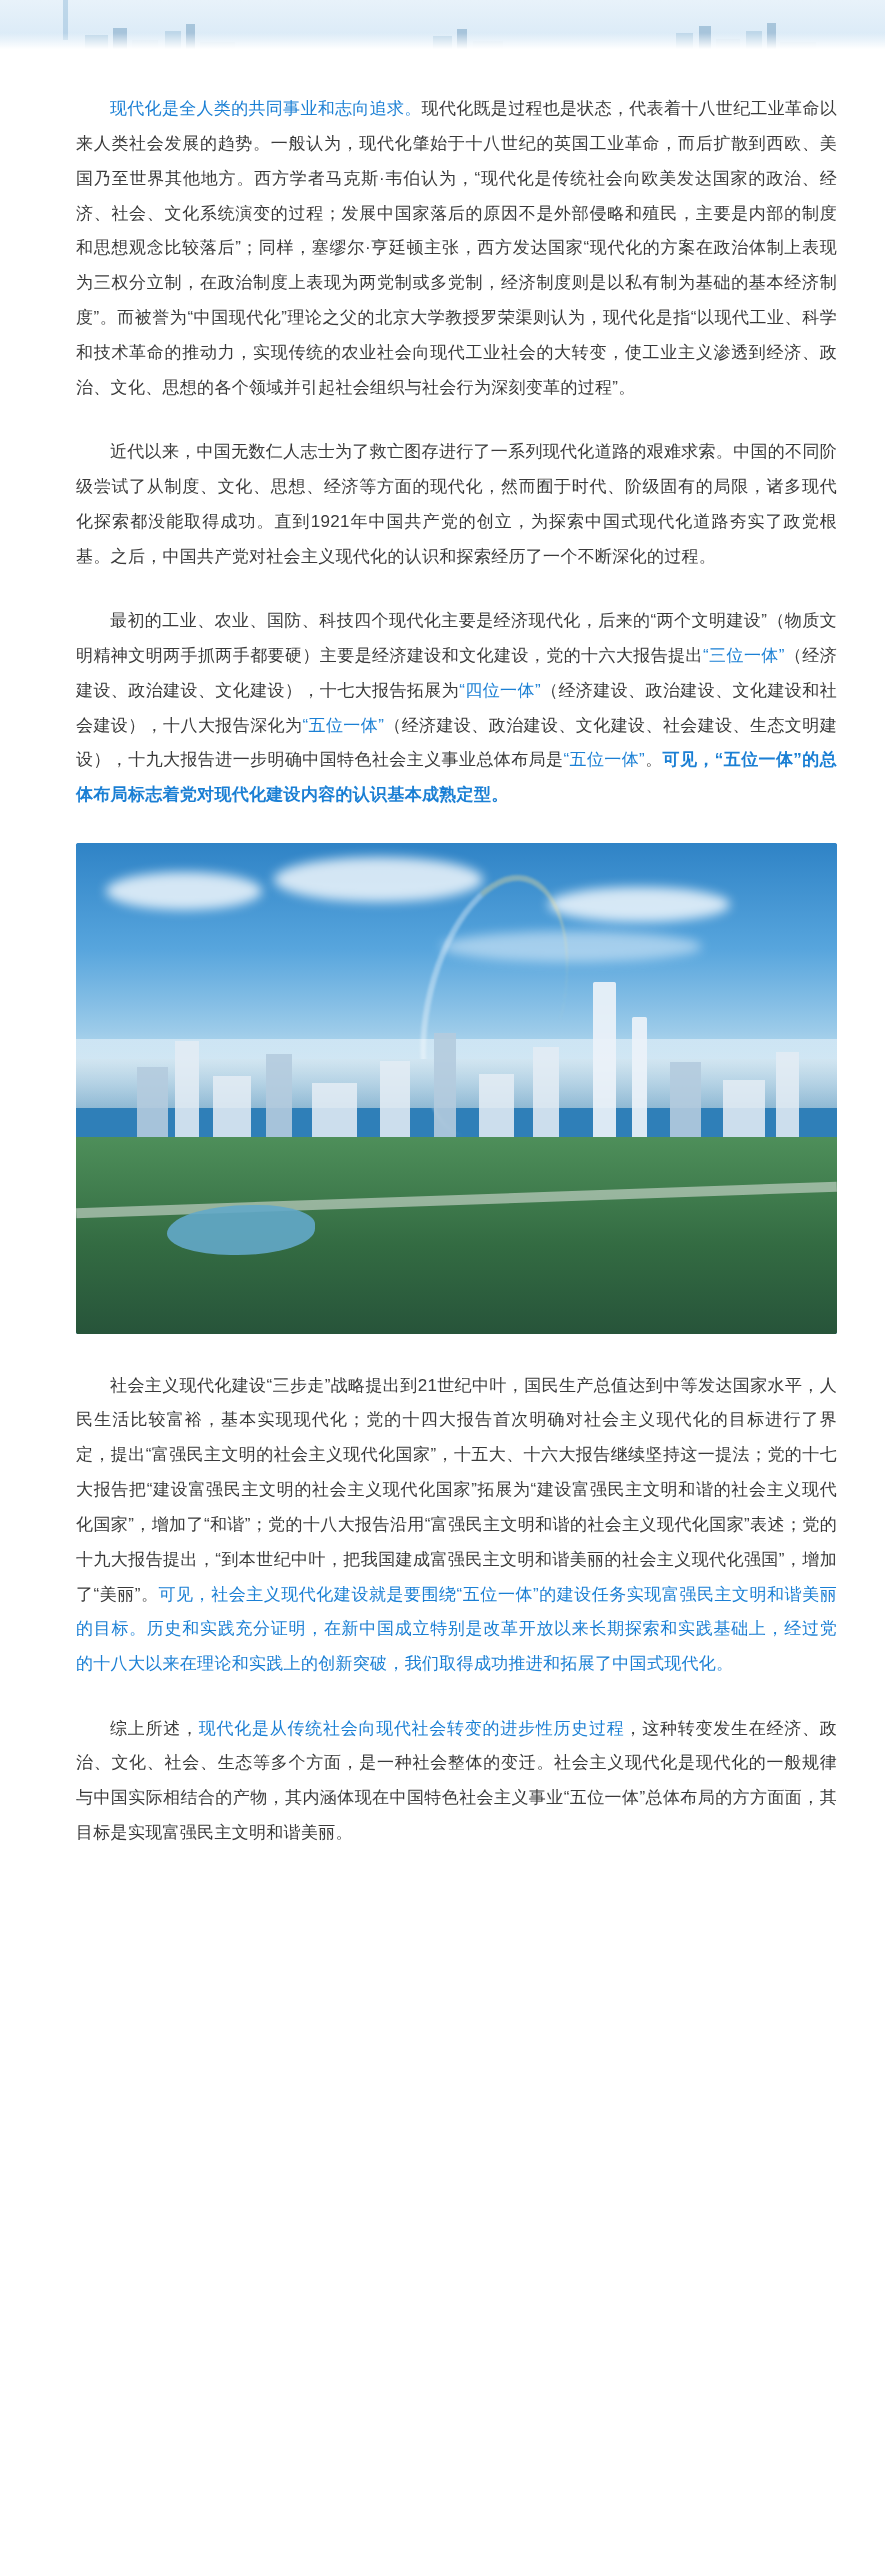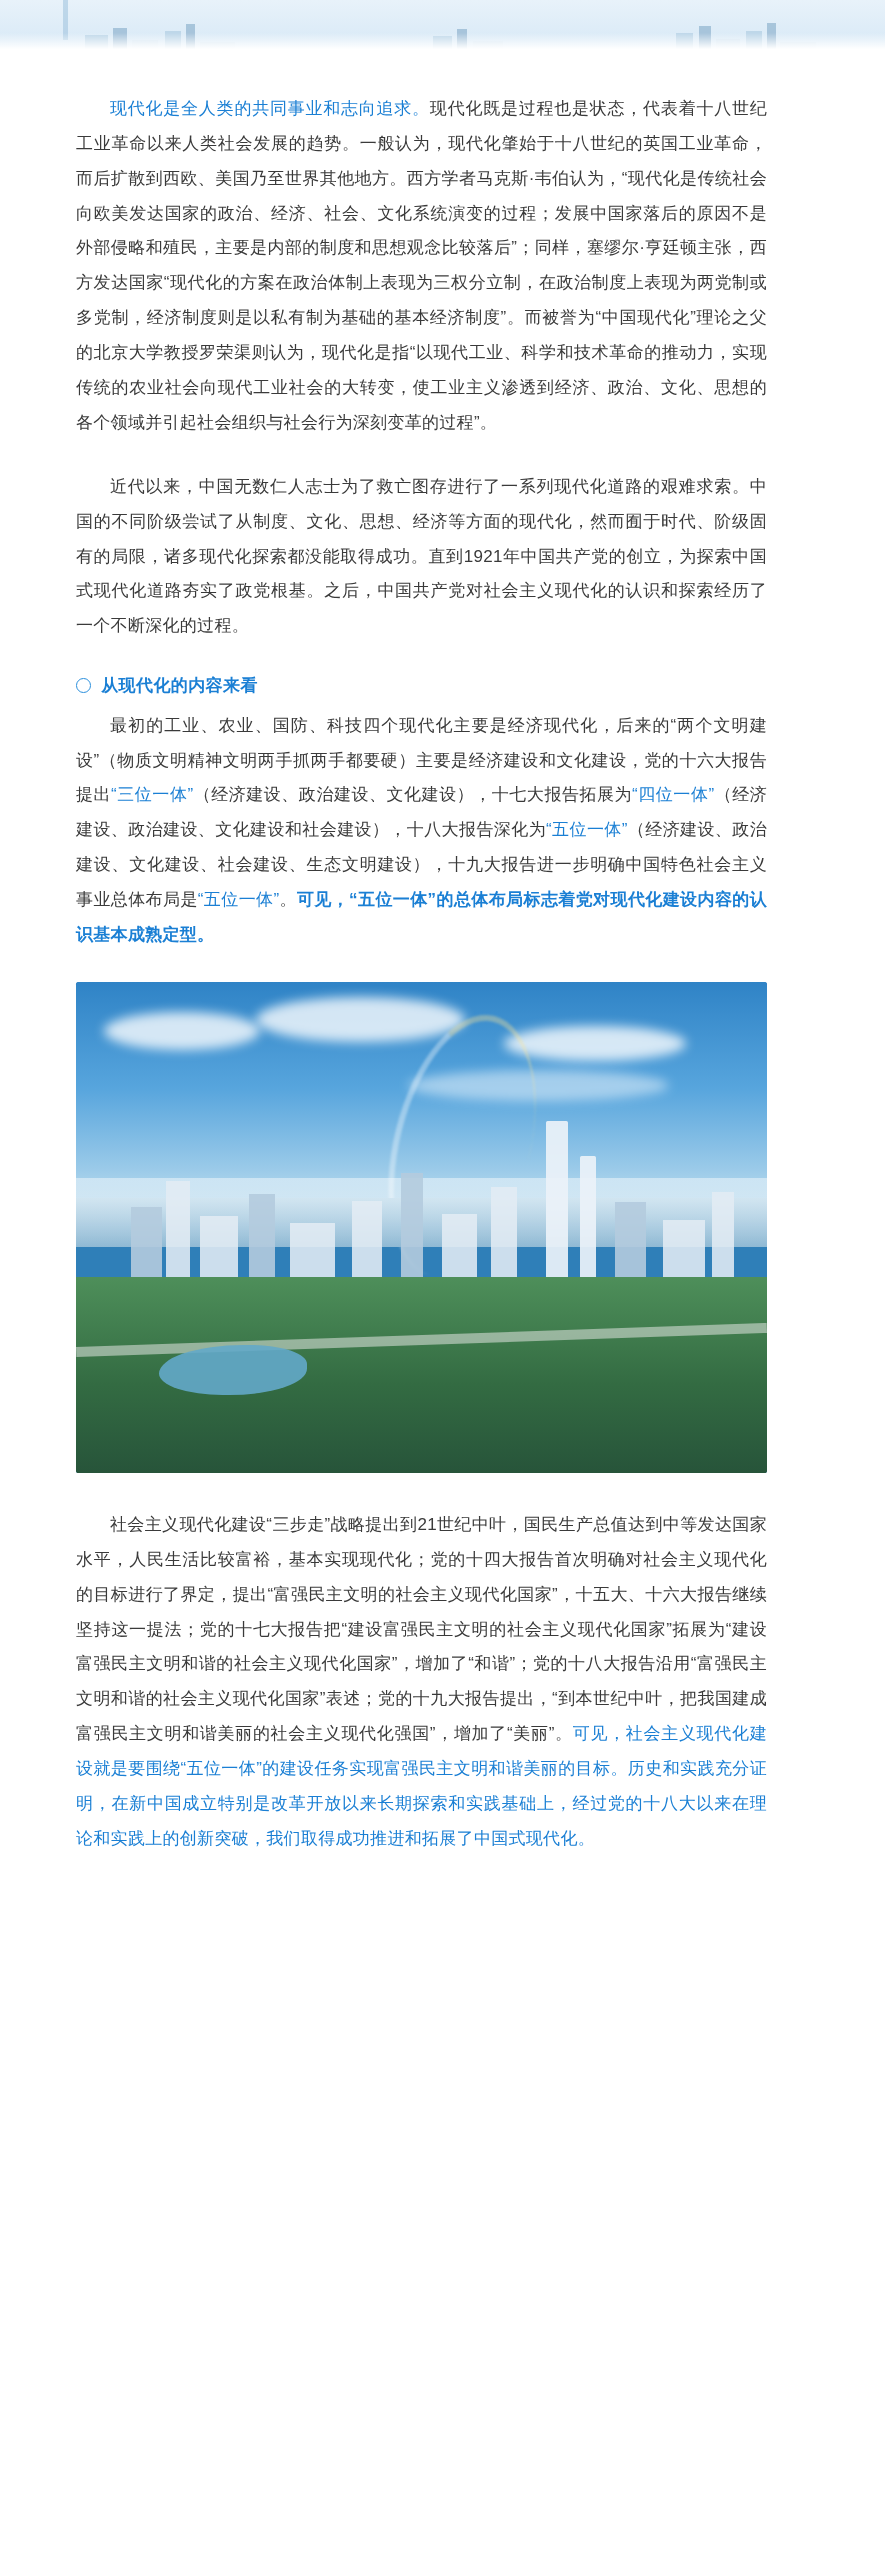--- a/index.html
+++ b/index.html
@@ -58,21 +58,21 @@
   .bld.light { background: #d2e4f1; }
   .banner-fade {
     position: absolute;
     left: 0; bottom: 0;
     width: 885px; height: 19px;
     background: linear-gradient(180deg, rgba(255,255,255,0) 0%, #ffffff 85%);
   }
 
   
   .content {
-    padding: 0 118px 52px 76px;
+    padding: 0 48px 52px 76px;
     box-sizing: border-box;
   }
   p.para {
     margin: 0 0 29.5px 0;
     font-size: 17px;
     line-height: 2.05;
     color: #3a3a3a;
     text-align: justify;
     text-indent: 2em;
     letter-spacing: 0.3px;
@@ -227,24 +227,20 @@
 
   <div class="content">
 
     <p class="para first">
       <span class="hl-blue">现代化是全人类的共同事业和志向追求。</span><span>现代化既是过程也是状态，代表着十八世纪工业革命以来人类社会发展的趋势。一般认为，现代化肇始于十八世纪的英国工业革命，而后扩散到西欧、美国乃至世界其他地方。西方学者马克斯·韦伯认为，“现代化是传统社会向欧美发达国家的政治、经济、社会、文化系统演变的过程；发展中国家落后的原因不是外部侵略和殖民，主要是内部的制度和思想观念比较落后”；同样，塞缪尔·亨廷顿主张，西方发达国家“现代化的方案在政治体制上表现为三权分立制，在政治制度上表现为两党制或多党制，经济制度则是以私有制为基础的基本经济制度”。而被誉为“中国现代化”理论之父的北京大学教授罗荣渠则认为，现代化是指“以现代工业、科学和技术革命的推动力，实现传统的农业社会向现代工业社会的大转变，使工业主义渗透到经济、政治、文化、思想的各个领域并引起社会组织与社会行为深刻变革的过程”。</span>
     </p>
 
 
     <p class="para">近代以来，中国无数仁人志士为了救亡图存进行了一系列现代化道路的艰难求索。中国的不同阶级尝试了从制度、文化、思想、经济等方面的现代化，然而囿于时代、阶级固有的局限，诸多现代化探索都没能取得成功。直到1921年中国共产党的创立，为探索中国式现代化道路夯实了政党根基。之后，中国共产党对社会主义现代化的认识和探索经历了一个不断深化的过程。</p>
 
-    <div class="section-head">
-      <span class="circle-mark"></span>
-      <h2>从现代化的内容来看</h2>
-    </div>
     <p class="para">
       <span>最初的工业、农业、国防、科技四个现代化主要是经济现代化，后来的“两个文明建设”（物质文明精神文明两手抓两手都要硬）主要是经济建设和文化建设，党的十六大报告提出</span><span class="hl-blue">“三位一体”</span><span>（经济建设、政治建设、文化建设），十七大报告拓展为</span><span class="hl-blue">“四位一体”</span><span>（经济建设、政治建设、文化建设和社会建设），十八大报告深化为</span><span class="hl-blue">“五位一体”</span><span>（经济建设、政治建设、文化建设、社会建设、生态文明建设），十九大报告进一步明确中国特色社会主义事业总体布局是</span><span class="hl-blue">“五位一体”</span><span>。</span><span class="hl-strong">可见，“五位一体”的总体布局标志着党对现代化建设内容的认识基本成熟定型。</span>
     </p>
 
     <div class="photo-wrap">
       <div class="photo">
         <div class="ph-sky"></div>
         <div class="ph-cloud" style="left:4%;top:6%;width:156px;height:38px;"></div>
         <div class="ph-cloud" style="left:26%;top:3%;width:209px;height:45px;"></div>
         <div class="ph-cloud" style="left:62%;top:9%;width:182px;height:35px;"></div>
@@ -271,17 +267,20 @@
         <div class="ph-green"></div>
         <div class="ph-road"></div>
         <div class="ph-lake"></div>
       </div>
     </div>
 
     <p class="para">
       <span>社会主义现代化建设“三步走”战略提出到21世纪中叶，国民生产总值达到中等发达国家水平，人民生活比较富裕，基本实现现代化；党的十四大报告首次明确对社会主义现代化的目标进行了界定，提出“富强民主文明的社会主义现代化国家”，十五大、十六大报告继续坚持这一提法；党的十七大报告把“建设富强民主文明的社会主义现代化国家”拓展为“建设富强民主文明和谐的社会主义现代化国家”，增加了“和谐”；党的十八大报告沿用“富强民主文明和谐的社会主义现代化国家”表述；党的十九大报告提出，“到本世纪中叶，把我国建成富强民主文明和谐美丽的社会主义现代化强国”，增加了“美丽”。</span><span class="hl-blue">可见，社会主义现代化建设就是要围绕“五位一体”的建设任务实现富强民主文明和谐美丽的目标。历史和实践充分证明，在新中国成立特别是改革开放以来长期探索和实践基础上，经过党的十八大以来在理论和实践上的创新突破，我们取得成功推进和拓展了中国式现代化。</span>
     </p>
 
+    <p class="para">
+      <span>综上所述，</span><span class="hl-blue">现代化是从传统社会向现代社会转变的进步性历史过程</span><span>，这种转变发生在经济、政治、文化、社会、生态等多个方面，是一种社会整体的变迁。社会主义现代化是现代化的一般规律与中国实际相结合的产物，其内涵体现在中国特色社会主义事业“五位一体”总体布局的方方面面，其目标是实现富强民主文明和谐美丽。</span>
+    </p>
 
     <div class="footer-space"></div>
   </div>
 </div>
 
 
 </body></html>

